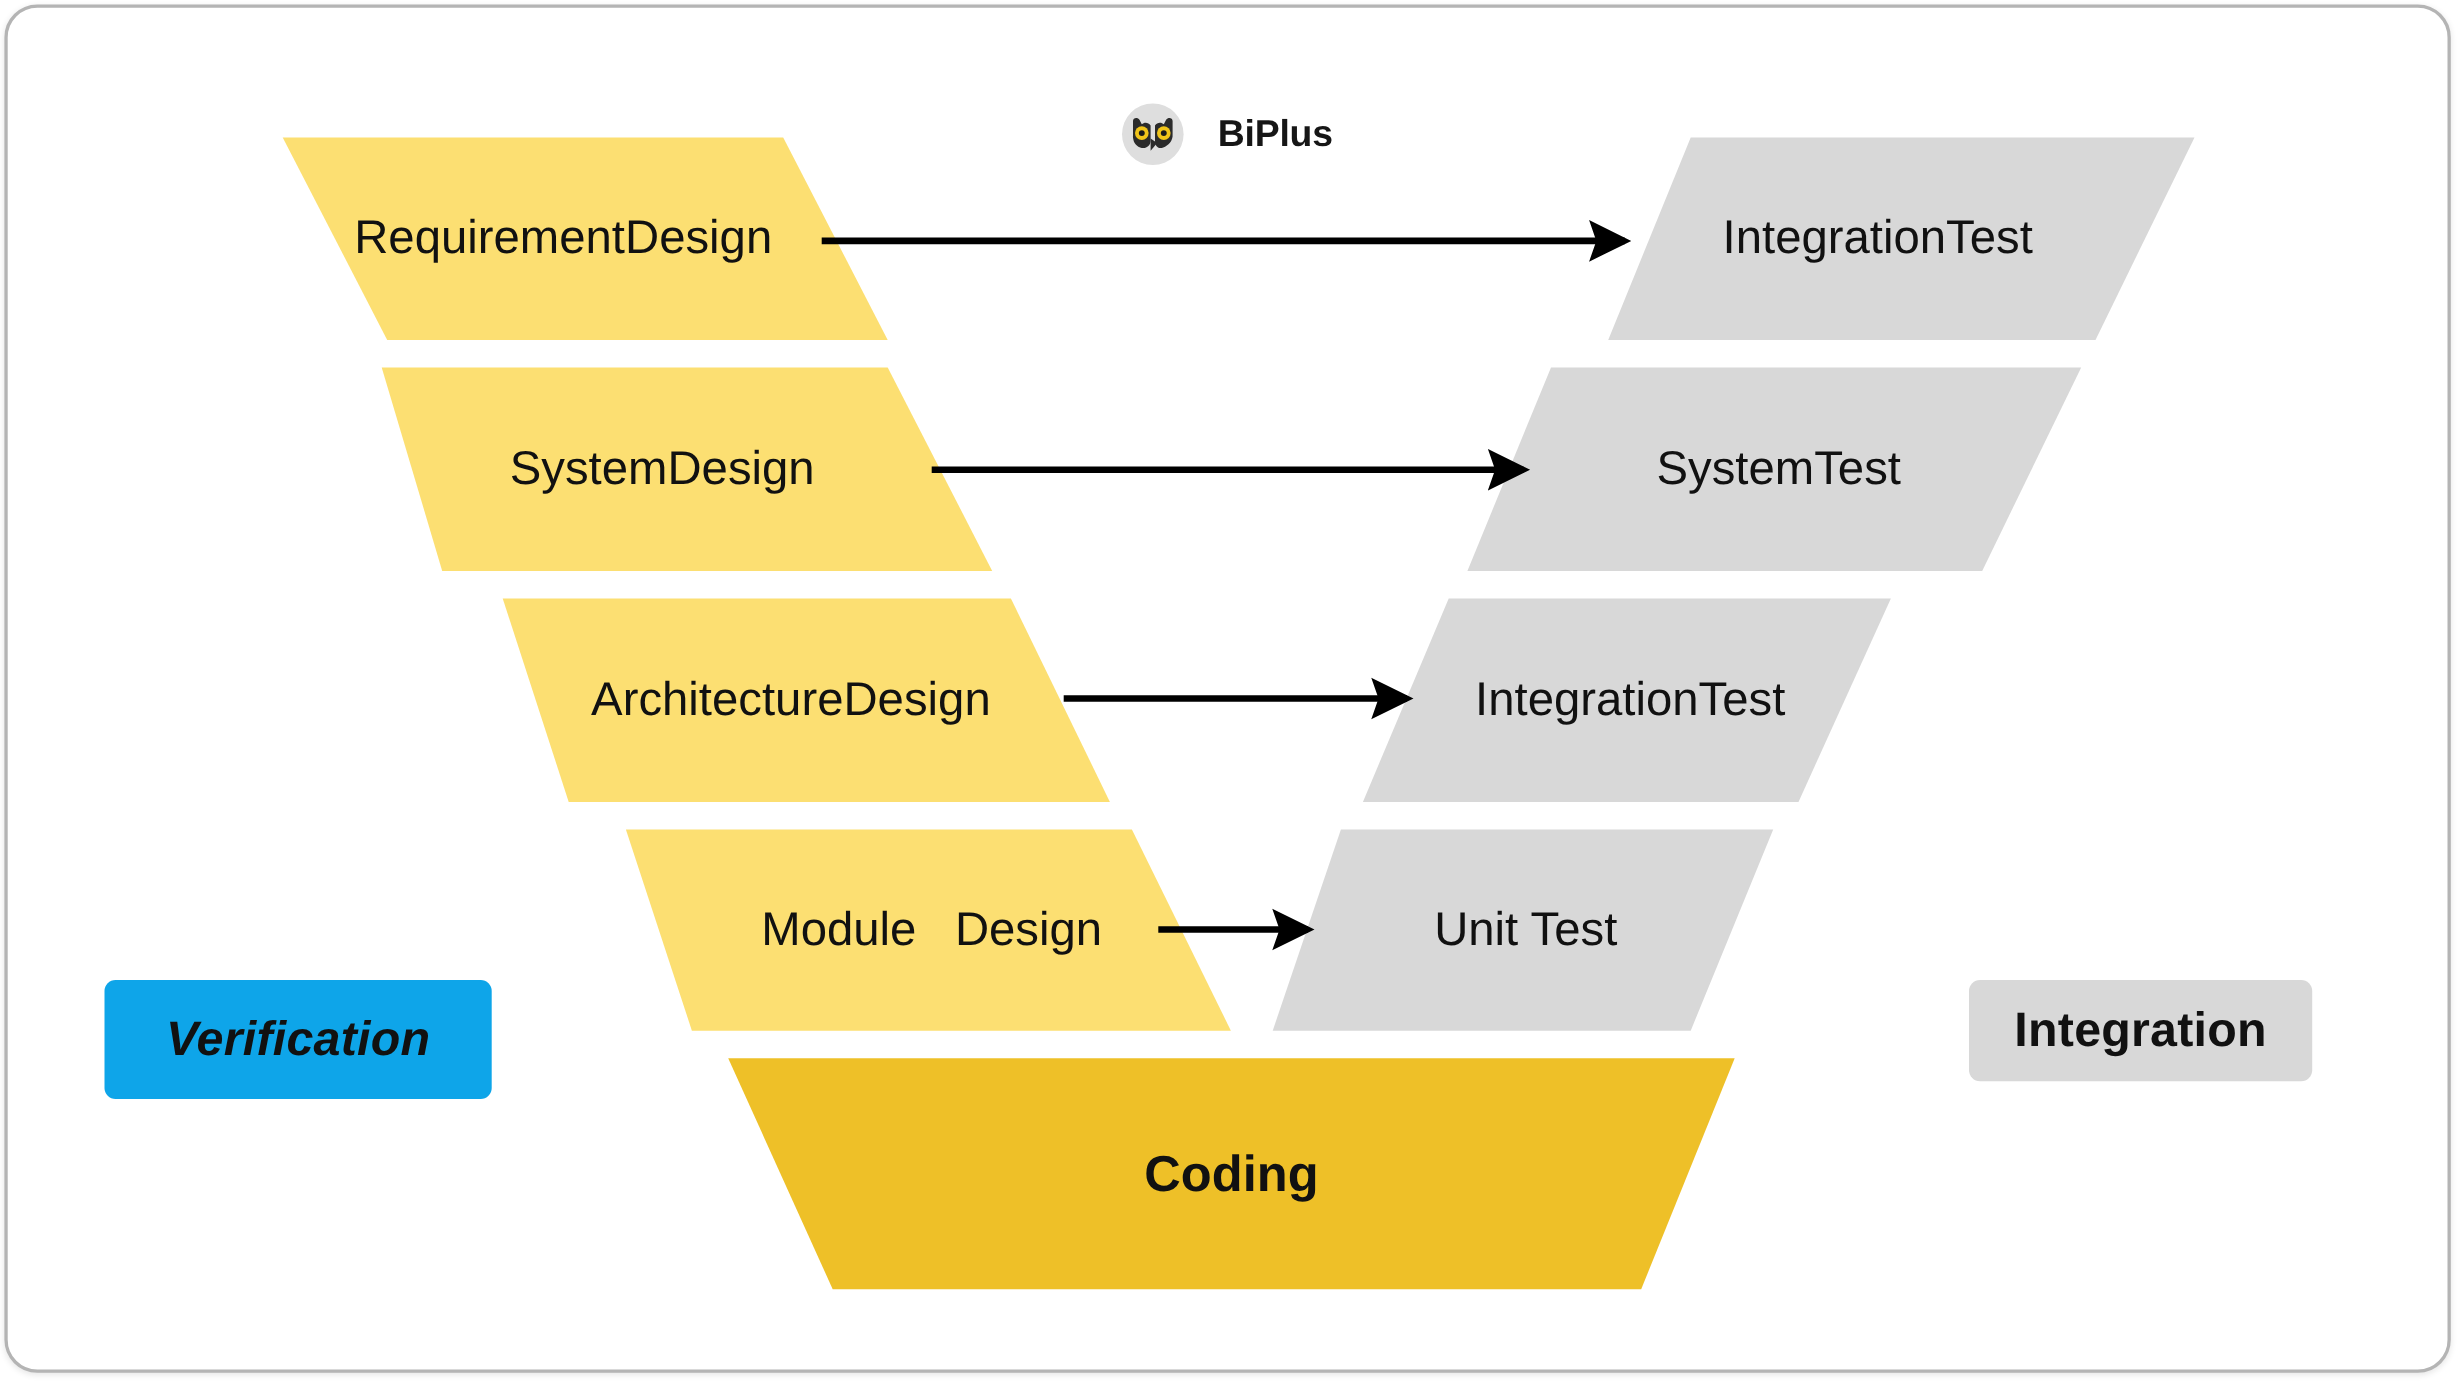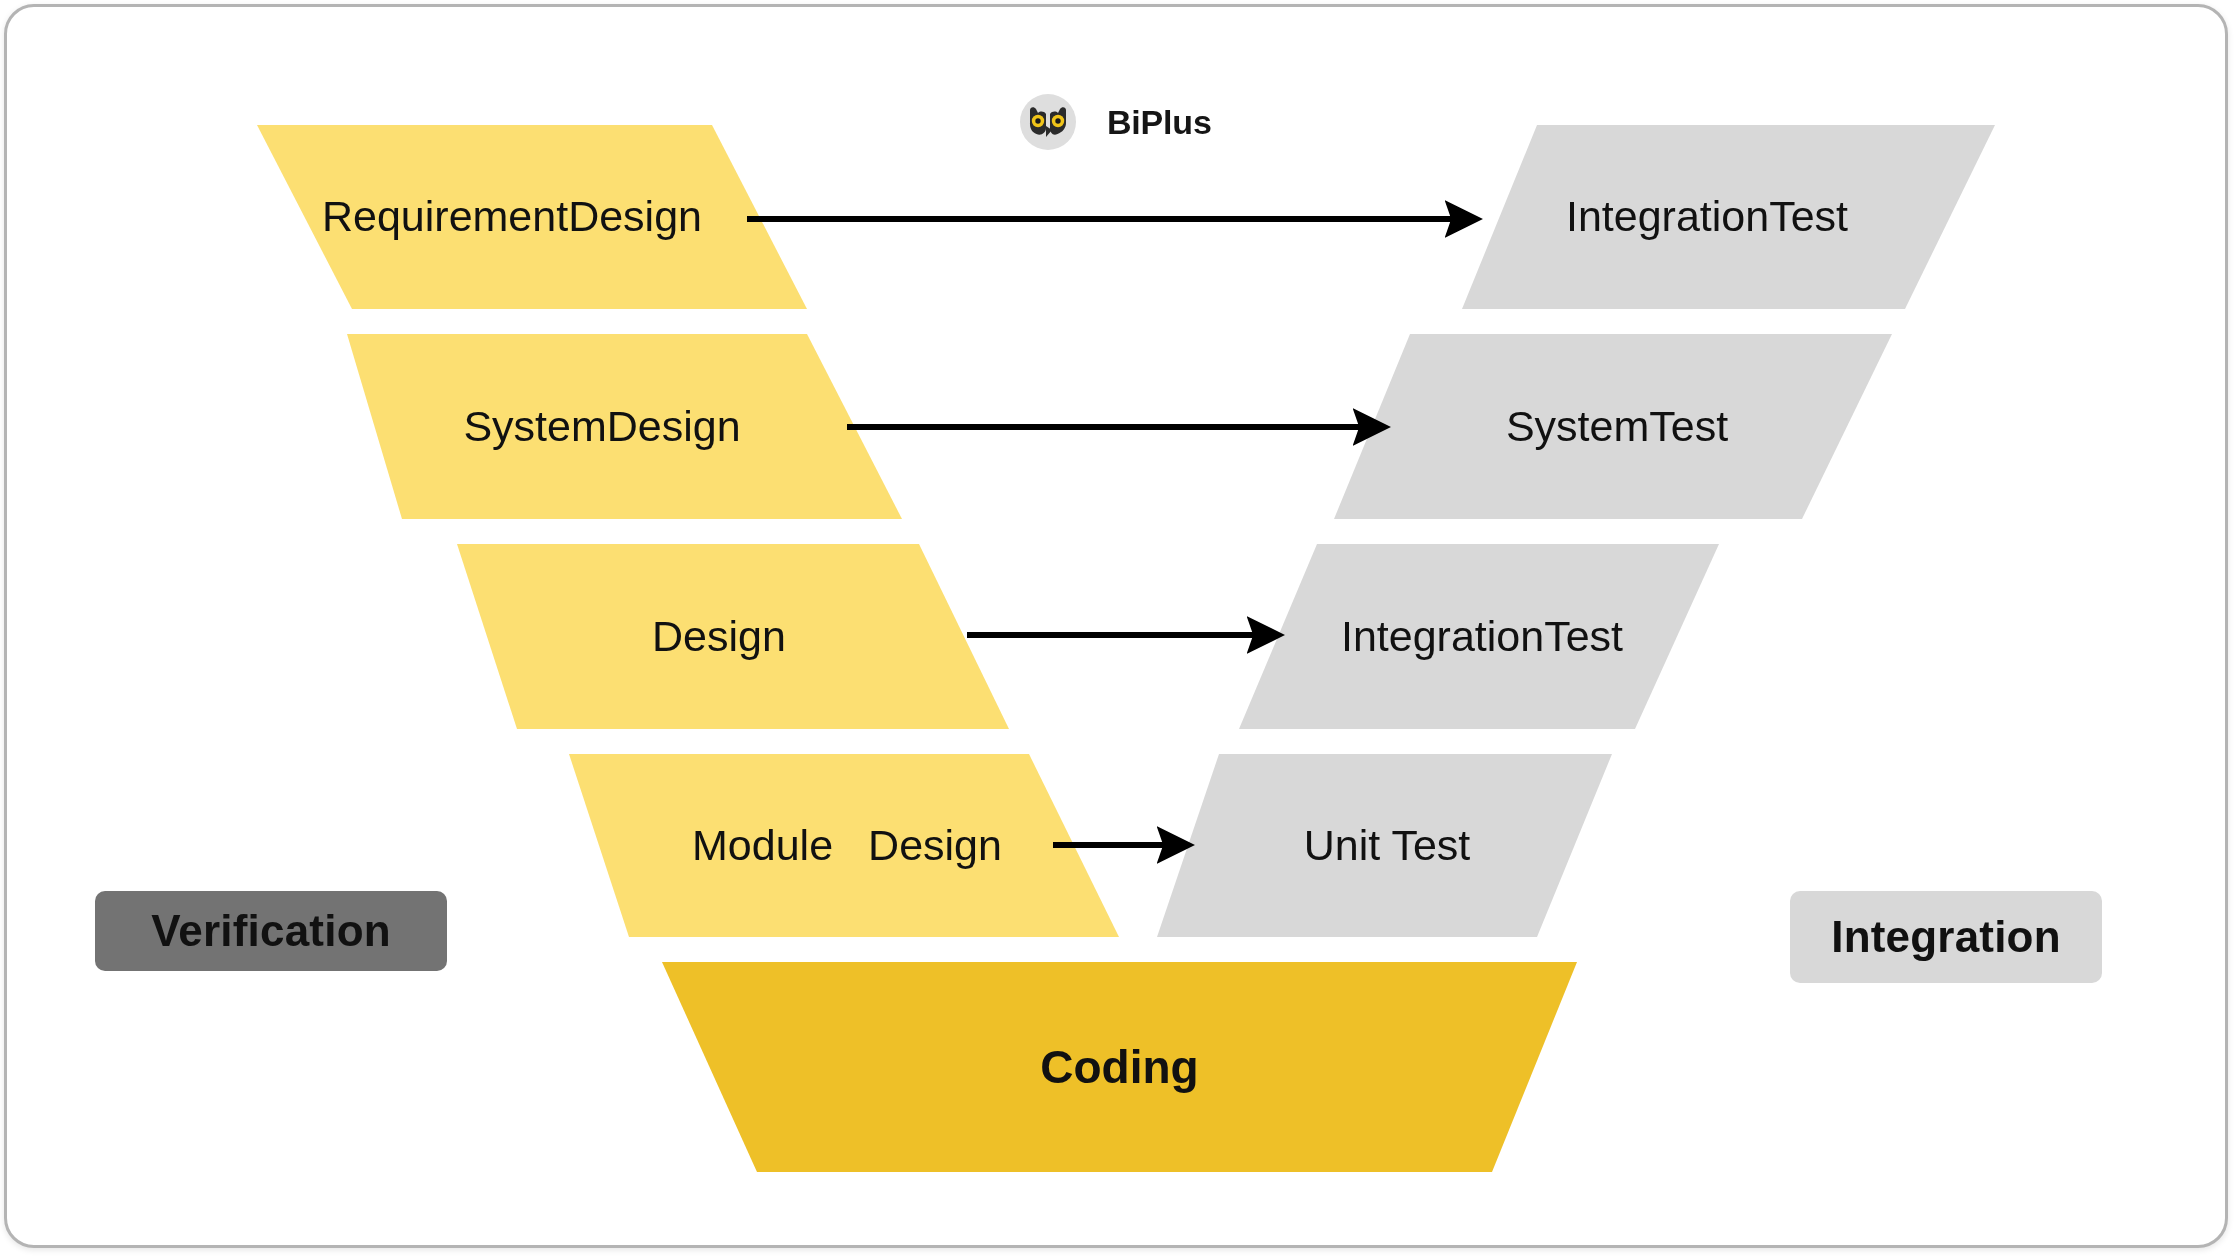--- a/index.html
+++ b/index.html
@@ -106,22 +106,23 @@
     font-size: 44px;
     font-weight: 700;
     color: #111111;
     letter-spacing: 0.2px;
     box-sizing: border-box;
   }
   #badge-verification {
     left: 88px;
     top: 884px;
     width: 352px;
-    height: 80px;
-    background: #737373;
+    height: 108px;
+    background: #0ea5e9;
+    font-style: italic;
   }
   #badge-validation {
     left: 1783px;
     top: 884px;
     width: 312px;
     height: 92px;
     background: #d8d8d8;
   }
 </style>
 </head>
@@ -172,20 +173,21 @@
 
     <div class="shape-label" style="left:255px; top:118px; width:500px; height:184px;">
       <span>Requirement</span>
       <span>Design</span>
     </div>
     <div class="shape-label" style="left:345px; top:327px; width:500px; height:185px;">
       <span>System</span>
       <span>Design</span>
     </div>
     <div class="shape-label" style="left:462px; top:537px; width:500px; height:185px;">
+      <span>Architecture</span>
       <span>Design</span>
     </div>
     <div class="shape-label" style="left:590px; top:747px; width:500px; height:183px;gap:35px;">
       <span>Module</span>
       <span>Design</span>
     </div>
 
     <div class="shape-label" style="left:1460px; top:118px; width:480px; height:184px;">
       <span>Integration</span>
       <span>Test</span>

